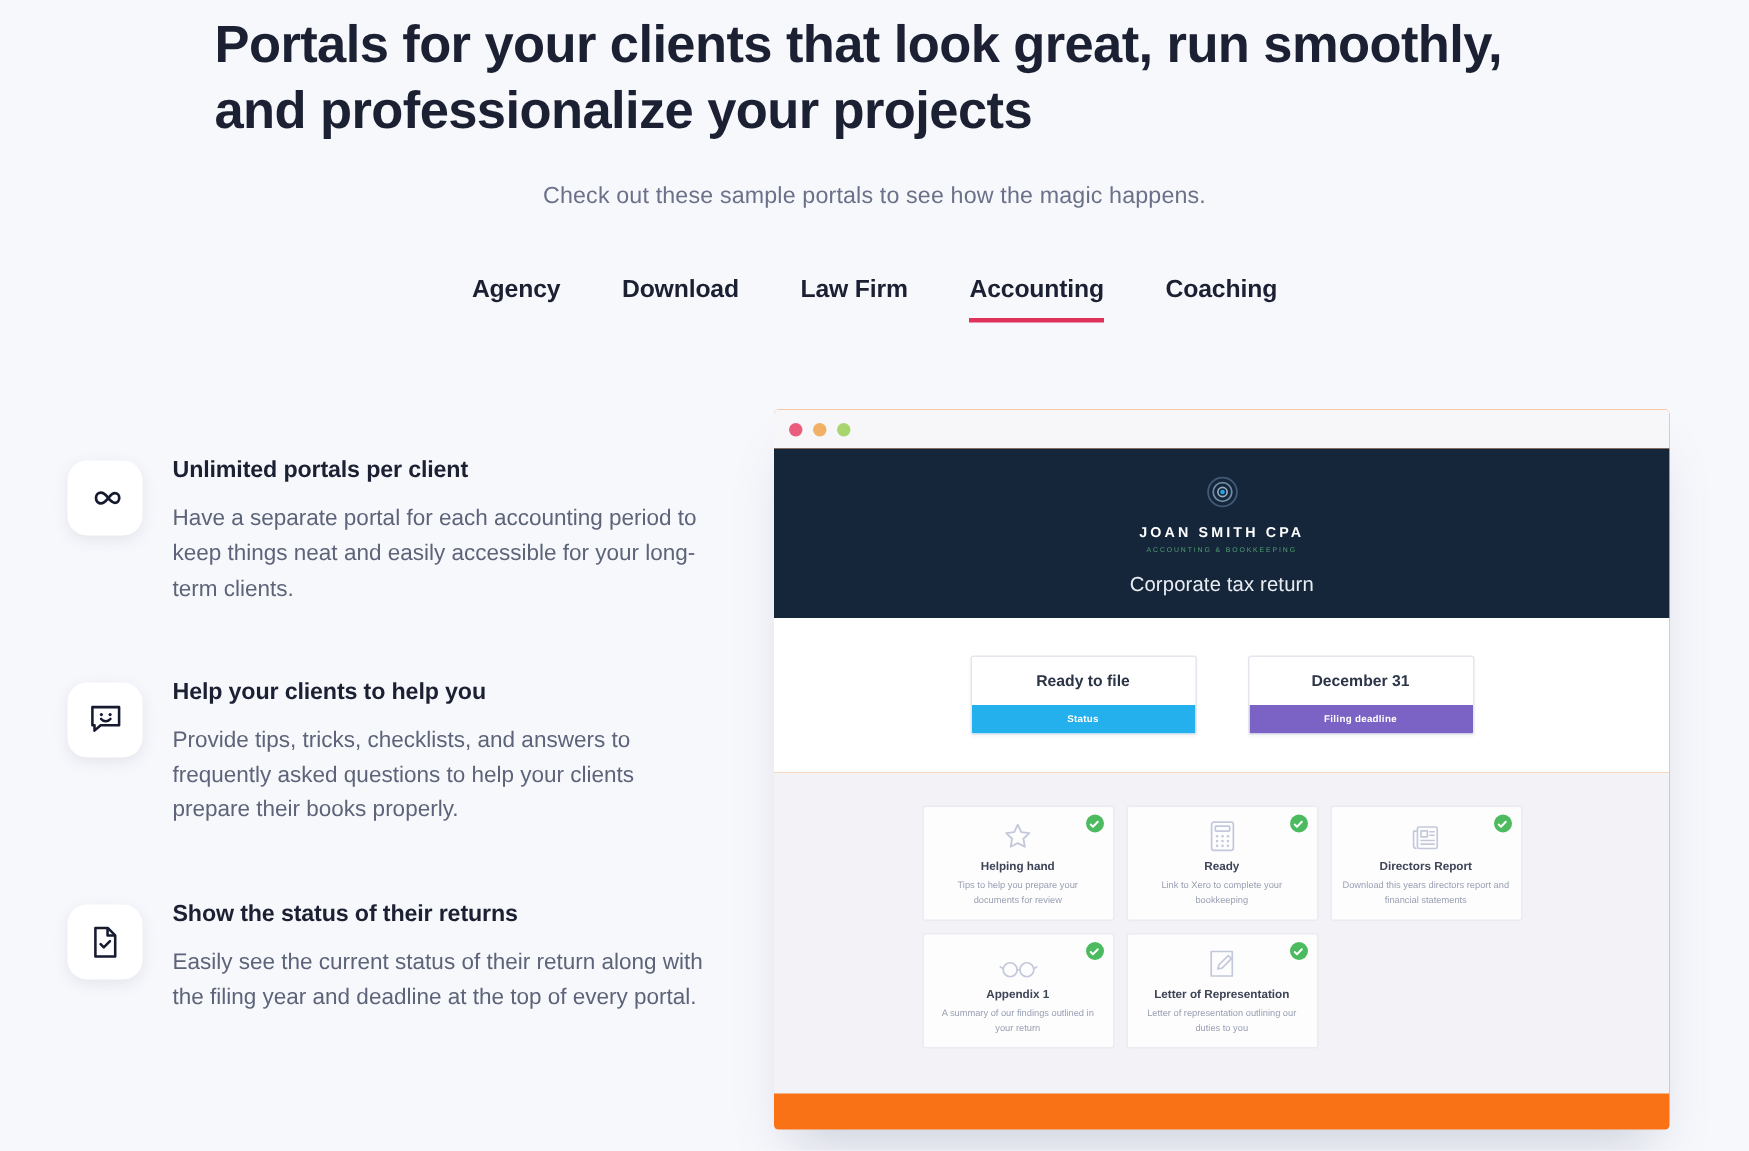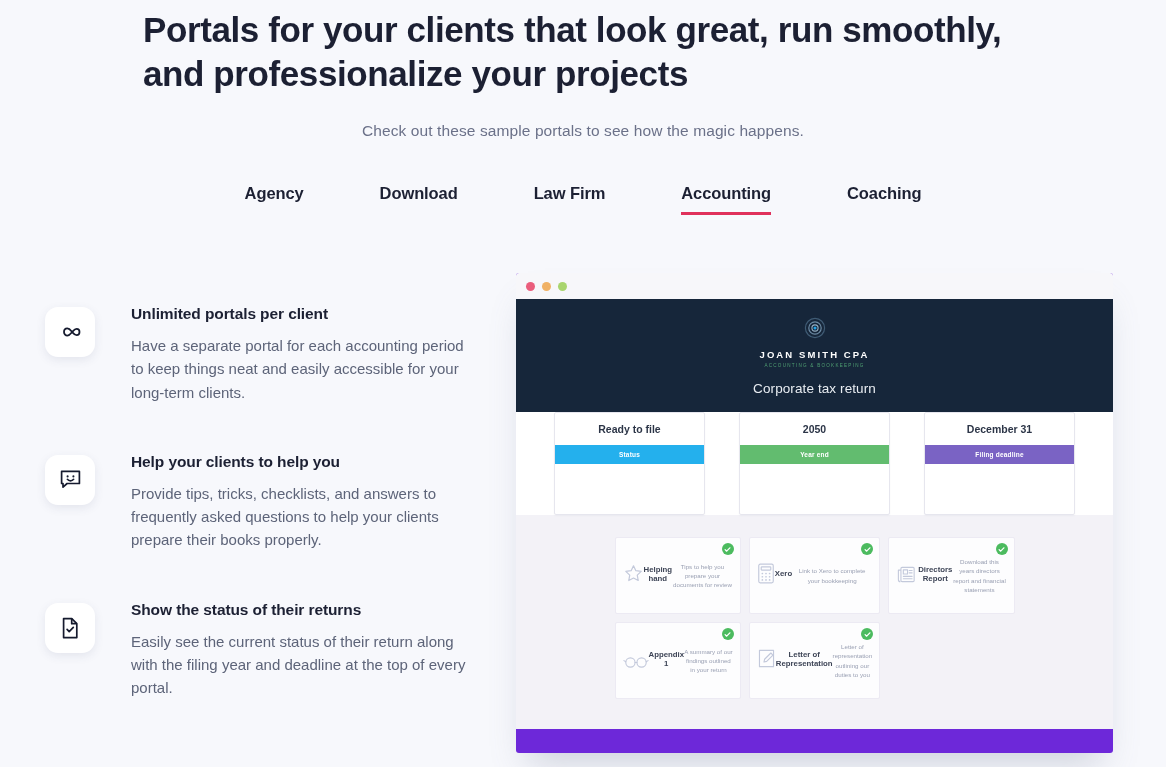--- a/index.html
+++ b/index.html
@@ -20,54 +20,54 @@
     color: #1c2033;
   }
   .subhead {
     text-align: center; margin-top: 26px;
     font-size: 15.5px; color: #6b7189; letter-spacing: 0.1px;
   }
 
   
   .tabs {
     display: flex; justify-content: center; align-items: flex-start;
-    gap: 76px; margin-top: 44px;
+    gap: 41px; margin-top: 44px;
   }
   .tab {
     font-size: 16.5px; font-weight: bold; color: #1c2033;
     letter-spacing: -0.1px; padding-bottom: 9px;
     border-bottom: 3px solid transparent; cursor: pointer;
   }
   .tab.active { border-bottom-color: #e0315b; }
 
   
   .body-cols { position: absolute; top: 243px; left: 0; width: 1166px; }
 
   
   .features { position: absolute; left: 45px; top: 52px; width: 425px; }
-  .feature { display: flex; gap: 36px; margin-bottom: 47px; }
+  .feature { display: flex; gap: 20px; margin-bottom: 47px; }
   .feat-icon {
     flex: 0 0 auto; width: 50px; height: 50px; border-radius: 13px;
     background: #ffffff; box-shadow: 0 3px 10px rgba(60,70,110,0.10);
     display: flex; align-items: center; justify-content: center;
     margin-top: 4px;
   }
   .feat-icon svg { display: block; }
   .feat-body { flex: 1 1 auto; padding-top: 2px; }
   .feat-title {
     font-size: 15.5px; font-weight: bold; color: #1c2033;
     letter-spacing: -0.1px; margin-bottom: 11px;
   }
   .feat-text { font-size: 15px; line-height: 1.55; color: #5d6479; }
 
   
   .mockup {
     position: absolute; left: 516px; top: 22px;
     width: 597px; height: 480px;
-    background: #6d28d9; border-radius: 3px;
+    background: #f97316; border-radius: 3px;
     box-shadow: 0 22px 34px -12px rgba(110,120,150,0.30);
     overflow: hidden;
   }
   .mock-bar { height: 26px; background: #f7f7fa; display: flex; align-items: center; padding-left: 10px; gap: 7px; }
   .dot { width: 9px; height: 9px; border-radius: 50%; }
 
   .mock-hero {
     height: 113px; background: #16263a;
     display: flex; flex-direction: column; align-items: center;
     justify-content: center;
@@ -78,21 +78,21 @@
     letter-spacing: 2.1px;
   }
   .logo-tag {
     color: #4f9f72; font-size: 4.6px; letter-spacing: 1.25px;
     margin-top: 3px;
   }
   .hero-title { color: #e9edf2; font-size: 13.5px; margin-top: 13px; letter-spacing: 0.1px; }
 
   .mock-status {
     background: #ffffff; height: 103px;
-    display: flex; justify-content: center; gap: 34px;
+    display: flex; justify-content: center; align-items: center; gap: 34px;
   }
   .scard {
     width: 151px; background: #fff; border: 1px solid #e6e6ee;
     border-radius: 2px; overflow: hidden;
     box-shadow: 0 1px 2px rgba(80,90,120,0.05);
   }
   .scard-val {
     height: 32px; display: flex; align-items: center; justify-content: center;
     font-size: 10.5px; font-weight: bold; color: #2c3547;
   }
@@ -103,21 +103,21 @@
 
   .mock-docs { background: #f3f2f7; padding: 22px 0 30px; }
   .doc-grid {
     width: 400px; margin: 0 auto;
     display: grid; grid-template-columns: repeat(3, 1fr);
     gap: 8px;
   }
   .dtile {
     position: relative; background: #fdfdfe; border: 1px solid #eceaf3;
     border-radius: 2px; height: 77px;
-    display: flex; flex-direction: row; align-items: center;
+    display: flex; flex-direction: column; align-items: center;
     justify-content: center; padding: 4px 7px; text-align: center;
   }
   .dtile-check {
     position: absolute; top: 5px; right: 6px;
     width: 12px; height: 12px; border-radius: 50%;
     background: #4cbb5f; display: flex; align-items: center; justify-content: center;
   }
   .dtile-icon { height: 22px; display: flex; align-items: flex-end; margin-bottom: 5px; }
   .dtile-title { font-size: 7.8px; font-weight: bold; color: #3d4456; margin-bottom: 4px; }
   .dtile-desc { font-size: 6.2px; line-height: 1.5; color: #9aa0b3; }
@@ -207,24 +207,20 @@
         <div class="hero-title">Corporate tax return</div>
       </div>
 
       <div class="mock-status">
 
         <div class="scard">
           <div class="scard-val">Ready to file</div>
           <div class="scard-lab" style="background:#24b0ed">Status</div>
         </div>
 
-        <div class="scard">
-          <div class="scard-val">2050</div>
-          <div class="scard-lab" style="background:#62bc6f">Year end</div>
-        </div>
 
         <div class="scard">
           <div class="scard-val">December 31</div>
           <div class="scard-lab" style="background:#7a63c4">Filing deadline</div>
         </div>
 
       </div>
 
       <div class="mock-docs">
         <div class="doc-grid">
@@ -258,21 +254,21 @@
                   <circle cx="9" cy="11" r="0.9" fill="#c3c9db" stroke="none"></circle>
                   <circle cx="12.8" cy="11" r="0.9" fill="#c3c9db" stroke="none"></circle>
                 <circle cx="5.2" cy="14.4" r="0.9" fill="#c3c9db" stroke="none"></circle>
                   <circle cx="9" cy="14.4" r="0.9" fill="#c3c9db" stroke="none"></circle>
                   <circle cx="12.8" cy="14.4" r="0.9" fill="#c3c9db" stroke="none"></circle>
                 <circle cx="5.2" cy="17.7" r="0.9" fill="#c3c9db" stroke="none"></circle>
                   <circle cx="9" cy="17.7" r="0.9" fill="#c3c9db" stroke="none"></circle>
                   <circle cx="12.8" cy="17.7" r="0.9" fill="#c3c9db" stroke="none"></circle>
               </svg>
             </div>
-            <div class="dtile-title">Xero</div>
+            <div class="dtile-title">Ready</div>
             <div class="dtile-desc">Link to Xero to complete your bookkeeping</div>
           </div>
 
 
           <div class="dtile">
             <div class="dtile-check">
               <svg width="7" height="7" viewBox="0 0 10 10" fill="none" stroke="#fff" stroke-width="1.8" stroke-linecap="round" stroke-linejoin="round">
                   <path d="M1.6 5.2l2.2 2.2 4.6-4.8"></path>
                 </svg>
             </div>

